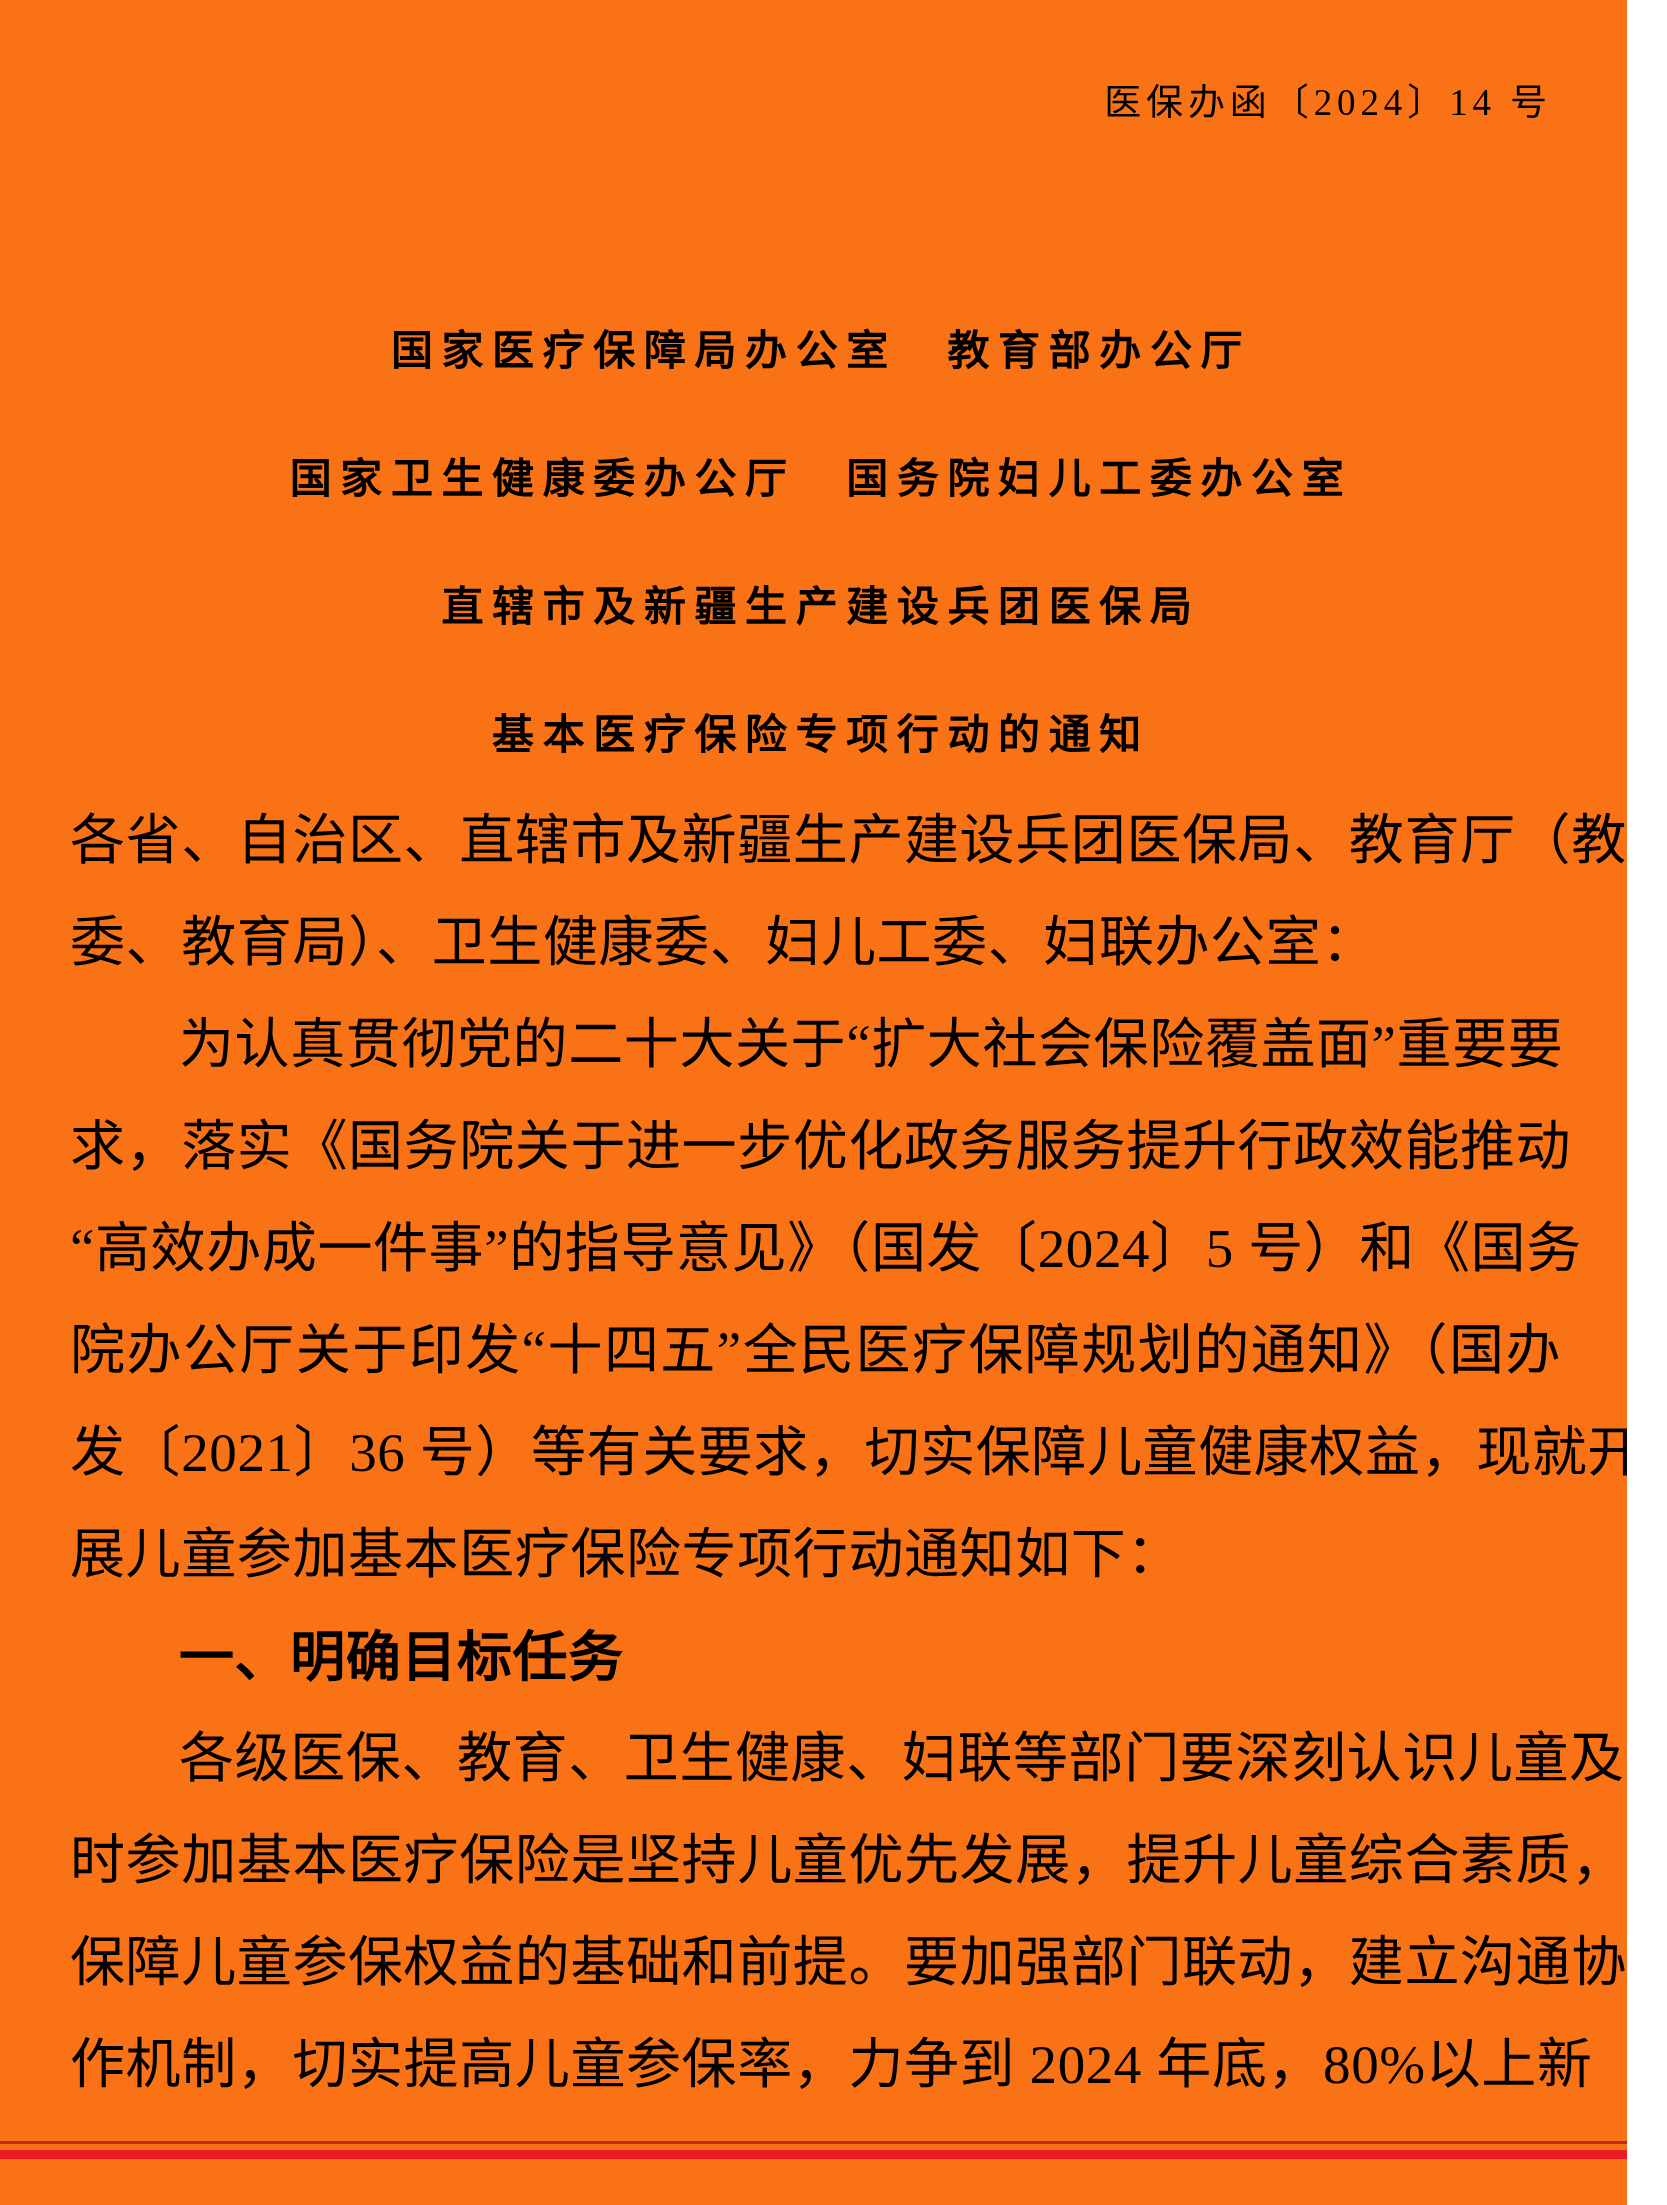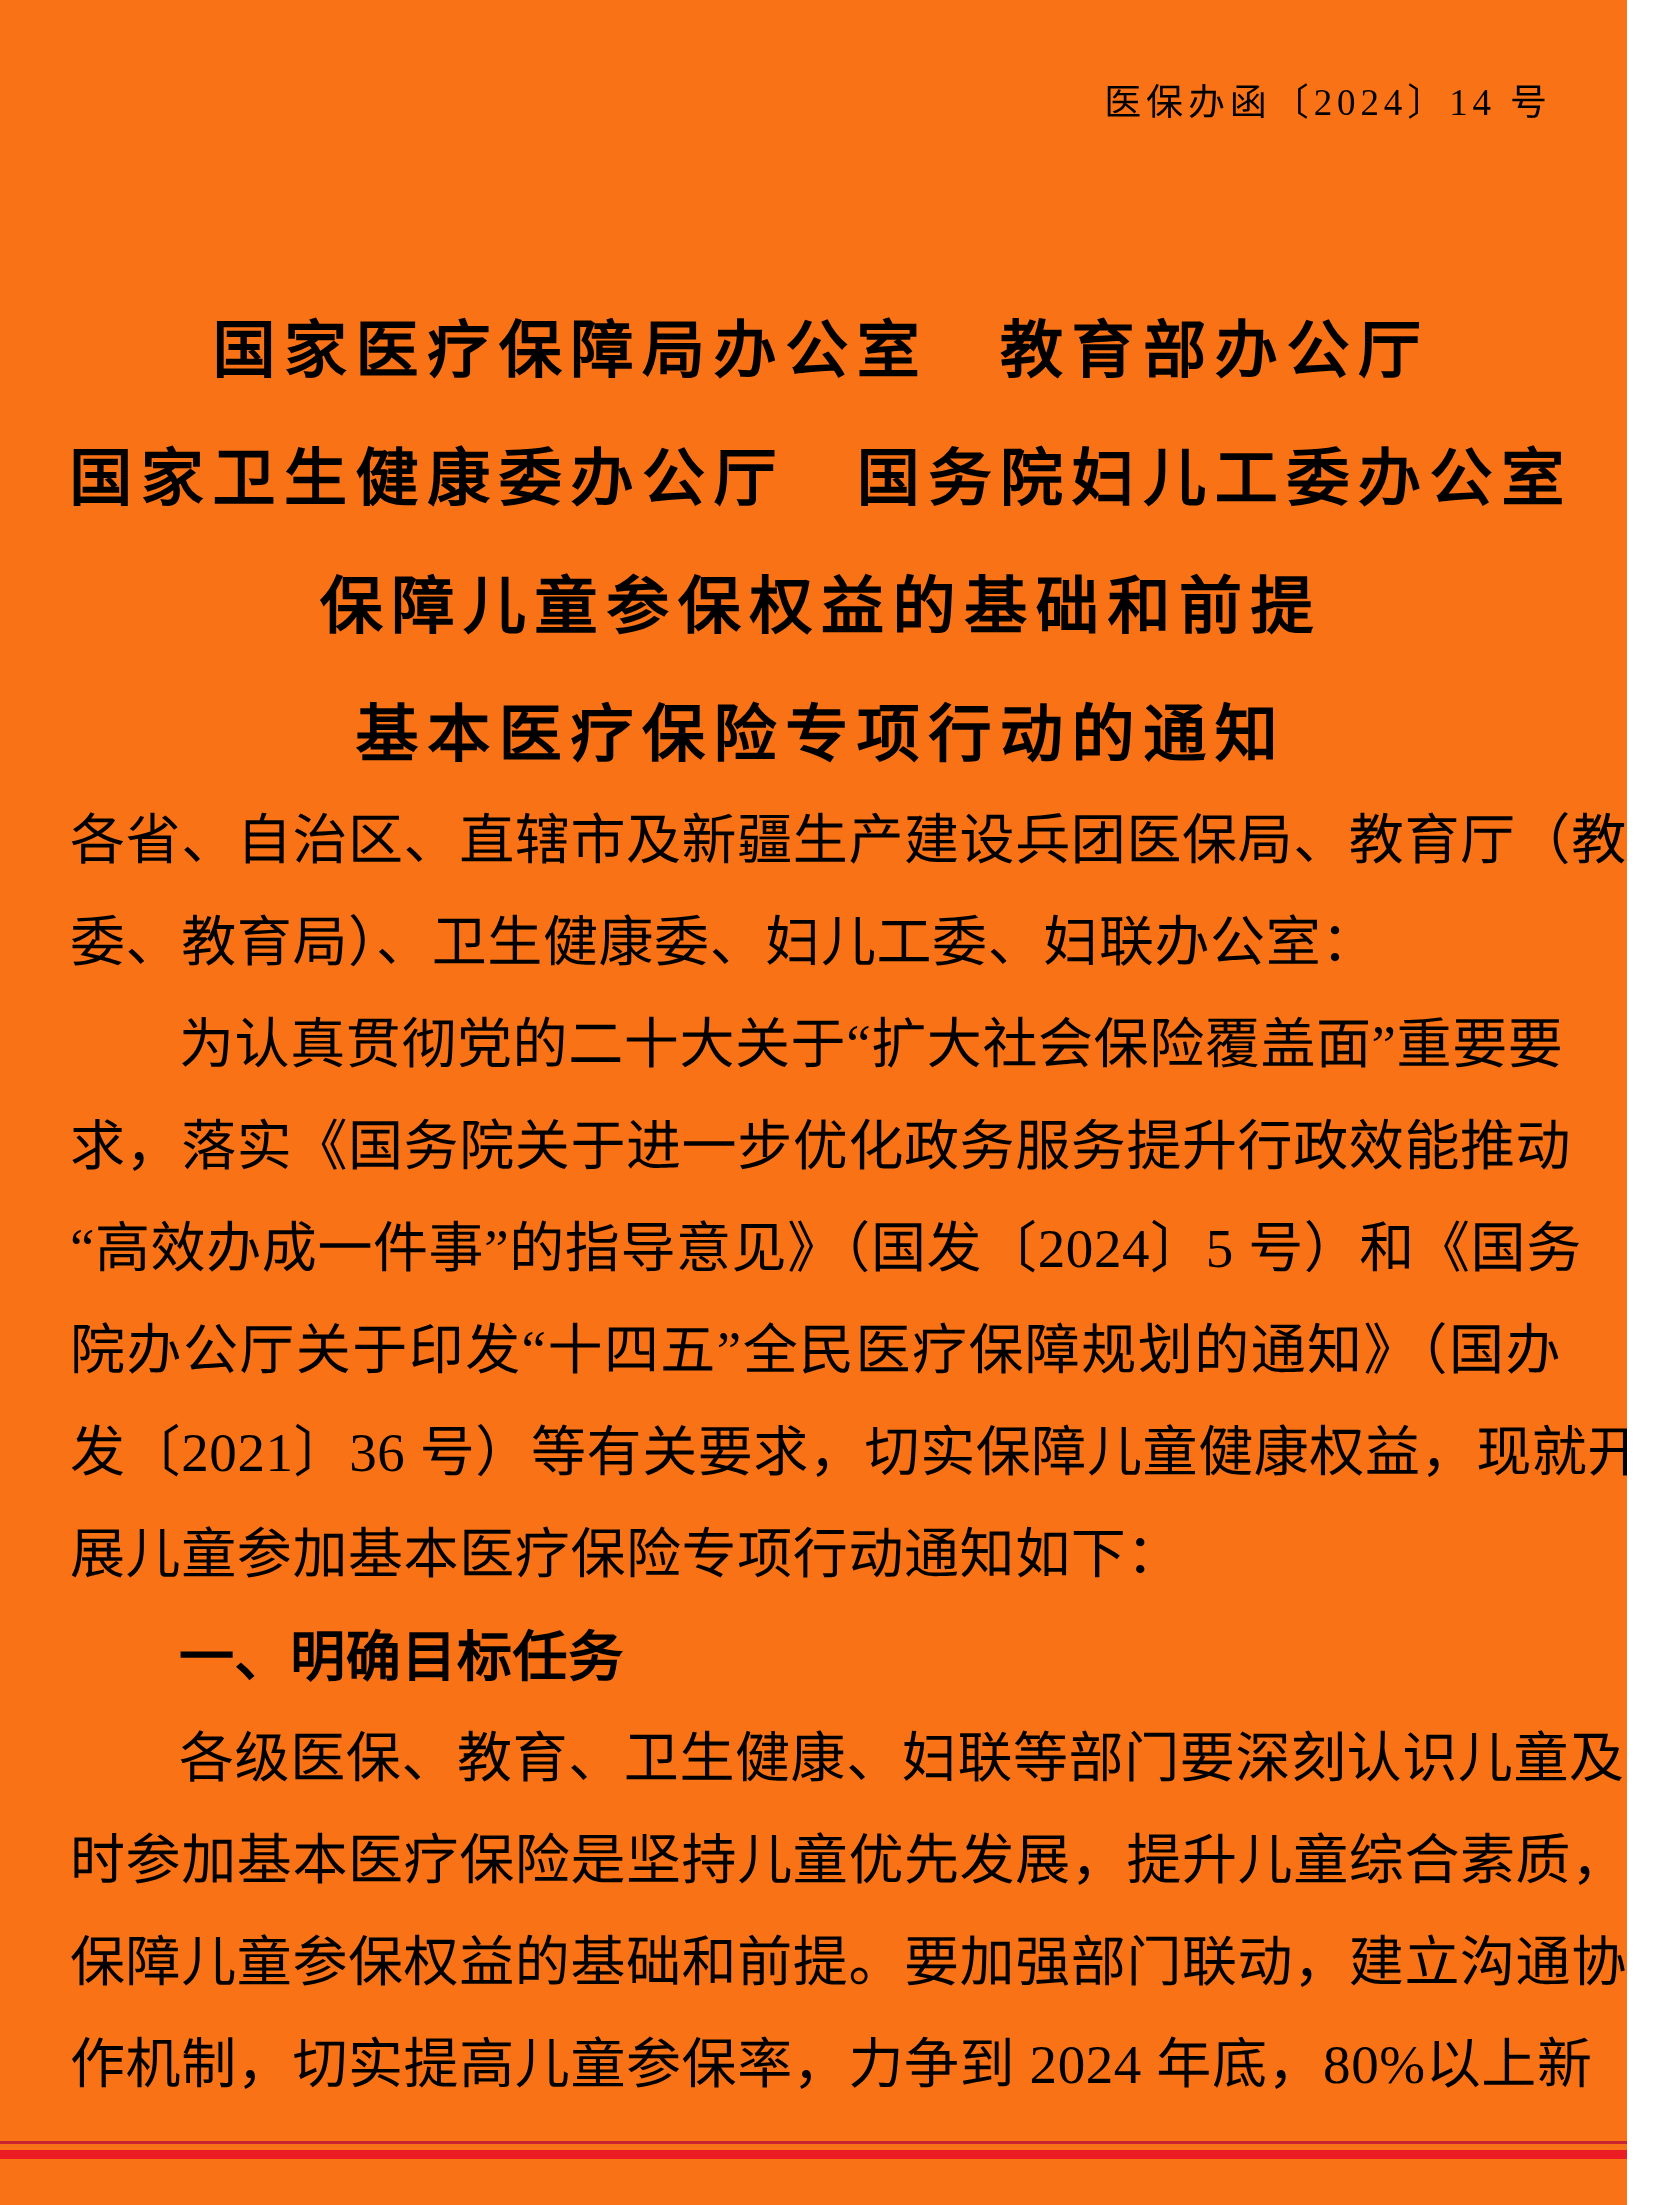--- a/index.html
+++ b/index.html
@@ -22,21 +22,21 @@
     font-family: "Liberation Serif", "DejaVu Serif", serif;
   }
   .title-block {
     position: absolute;
     top: 287px;
     left: 0;
     right: 0;
     text-align: center;
   }
   .title-line {
-    font-size: 63px;
+    font-size: 42px;
     font-weight: 700;
     letter-spacing: 8.6px;
     line-height: 128px;
     white-space: nowrap;
     font-family: "Liberation Serif", "DejaVu Serif", serif;
     padding-left: 15px;
   }
   .body-block {
     position: absolute;
     top: 790px;
@@ -79,21 +79,21 @@
 <body>
 
 <div class="page">
 
   <div class="doc-number">医保办函〔2024〕14 号</div>
 
   <div class="title-block">
 
   <div class="title-line">国家医疗保障局办公室　教育部办公厅</div>
       <div class="title-line">国家卫生健康委办公厅　国务院妇儿工委办公室</div>
-      <div class="title-line">保障儿童参保权益的基础和前提</div>
+      <div class="title-line">直辖市及新疆生产建设兵团医保局</div>
       <div class="title-line">基本医疗保险专项行动的通知</div>
     </div>
 
   <div class="body-block">
 
   <div class="body-line line-fill">各省、自治区、直辖市及新疆生产建设兵团医保局、教育厅（教</div>
       <div class="body-line line-end">委、教育局）、卫生健康委、妇儿工委、妇联办公室：</div>
       <div class="body-line line-fill-indent">为认真贯彻党的二十大关于“扩大社会保险覆盖面”重要要</div>
       <div class="body-line line-fill">求，落实《国务院关于进一步优化政务服务提升行政效能推动</div>
       <div class="body-line line-fill">“高效办成一件事”的指导意见》（国发〔2024〕5 号）和《国务</div>

